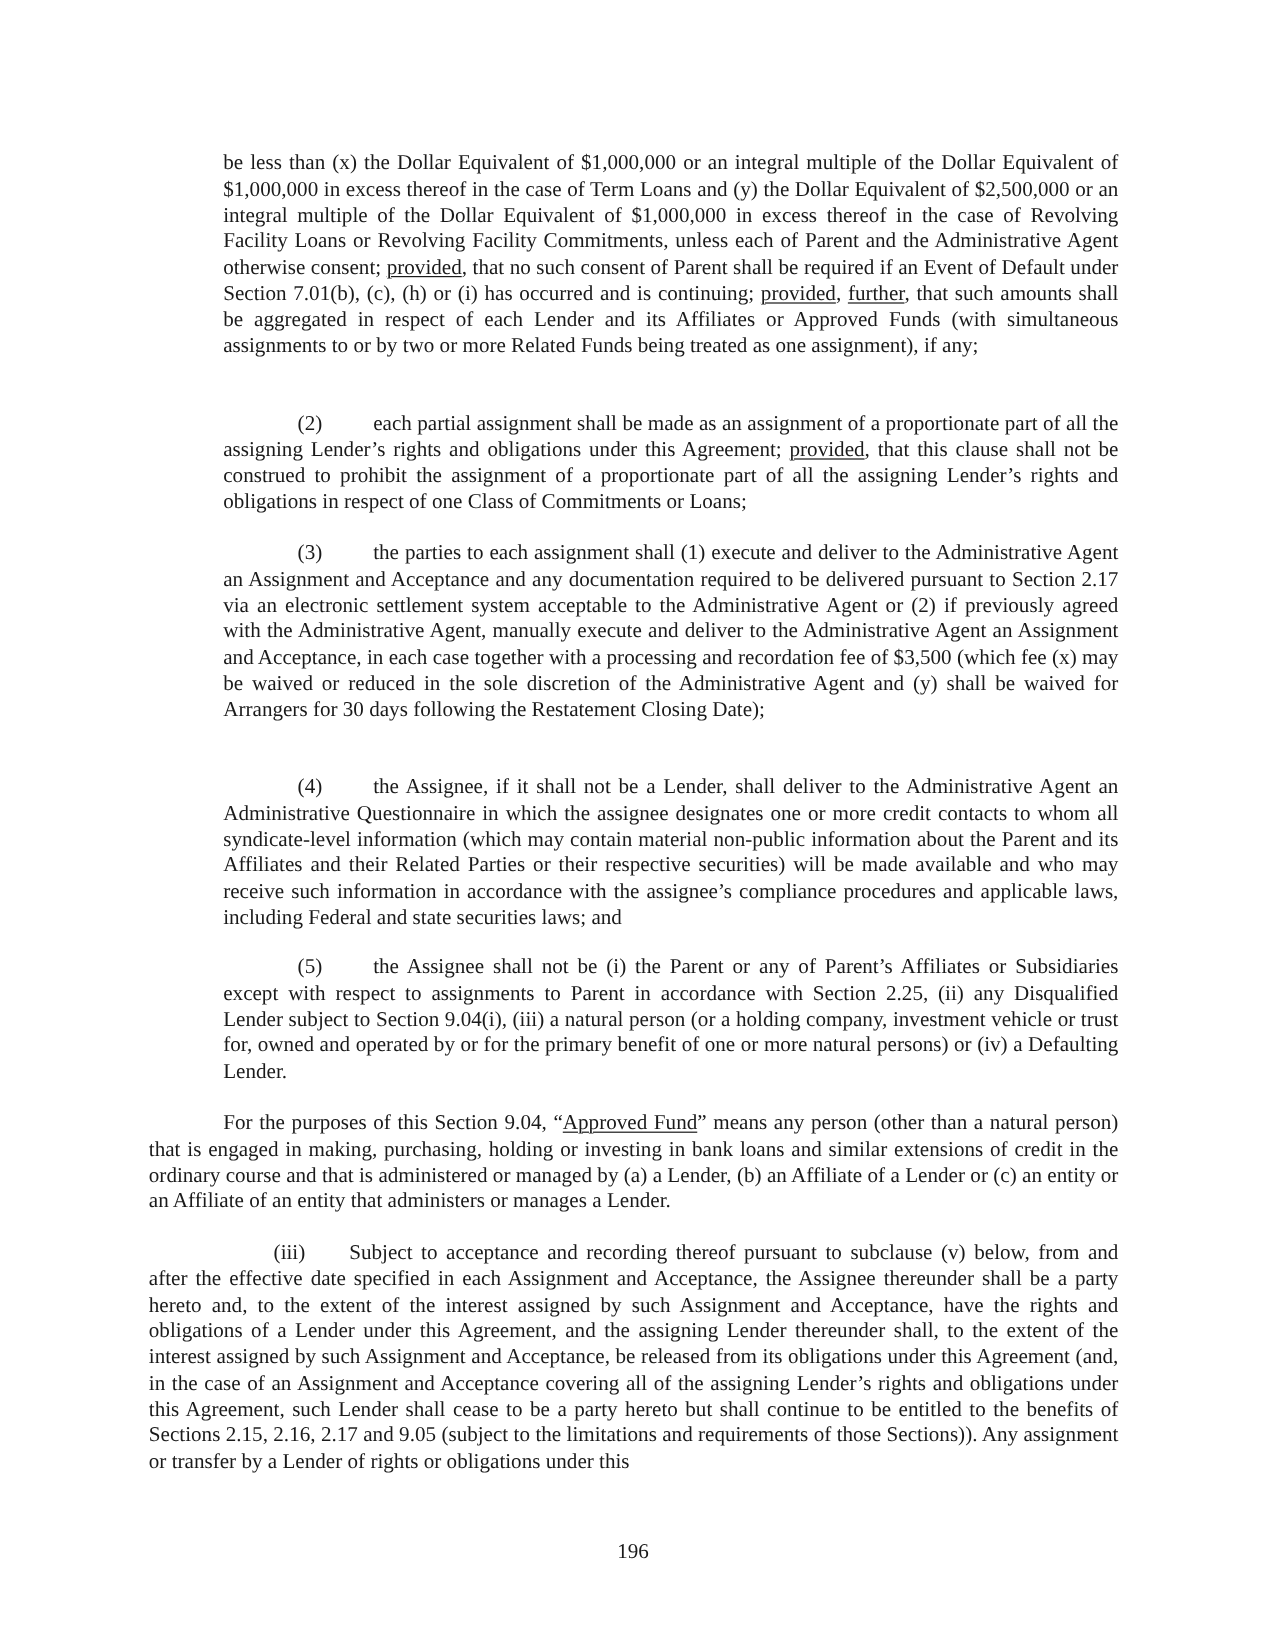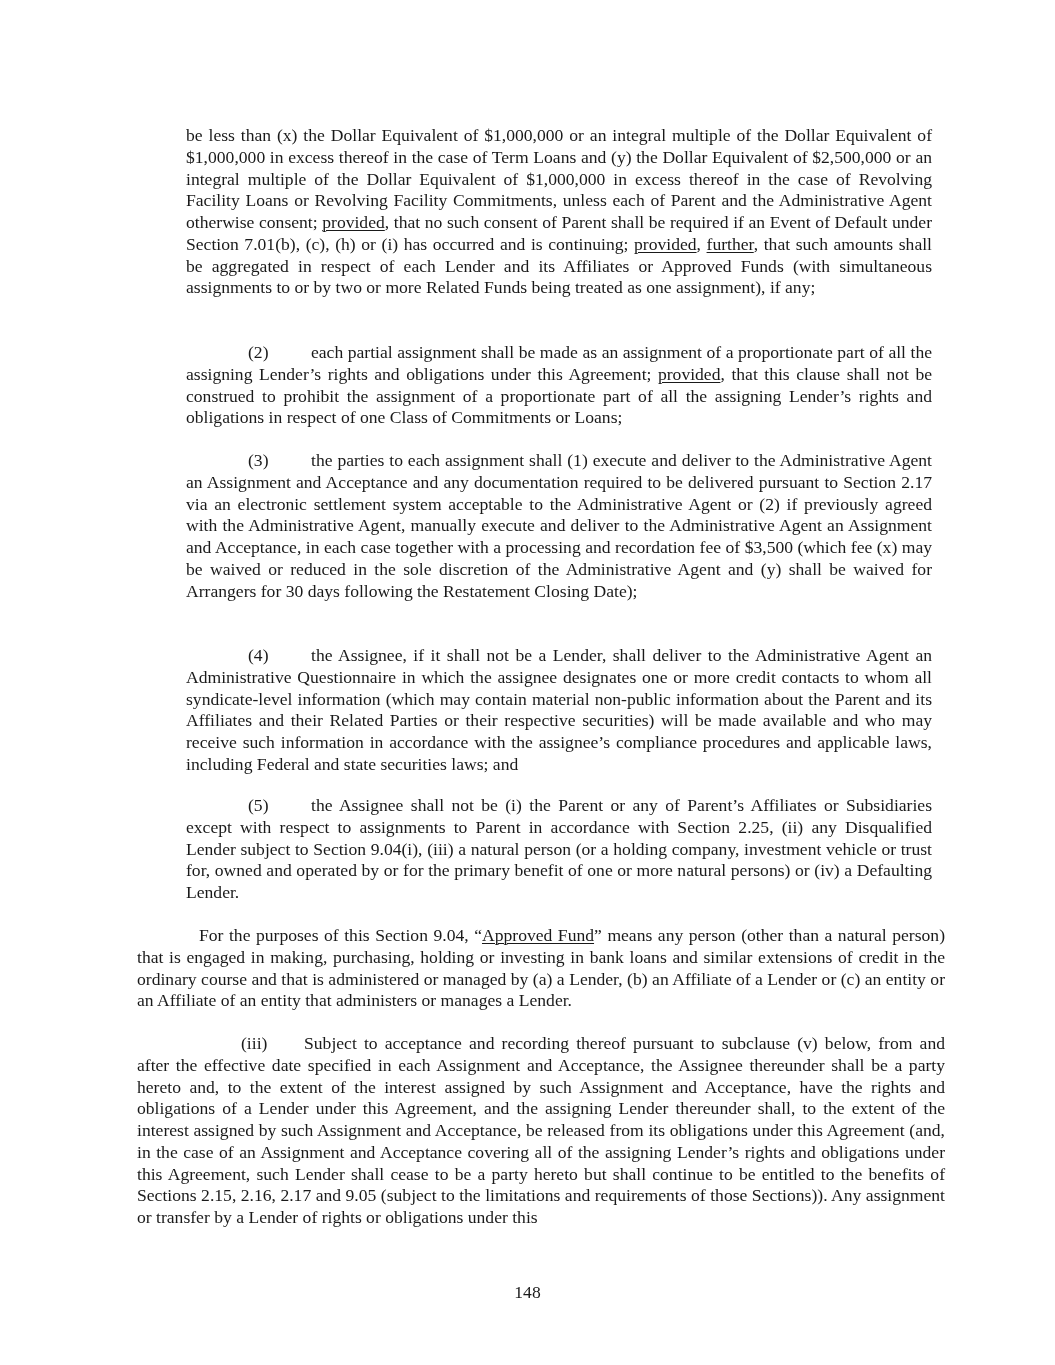--- a/index.html
+++ b/index.html
@@ -27,21 +27,21 @@
     font-size: 17.6px;
     line-height: 21.75px;
     text-align: justify;
     margin: 0;
   }
   .sub {
     left: 186px;
     width: 746px;
   }
   .full {
-    left: 137px;
+    left: 124px;
     width: 808px;
   }
   .num {
     display: inline-block;
   }
   .sub .num {
     margin-left: 62px;
     width: 63px;
   }
   .full .num-iii {
@@ -80,15 +80,15 @@
   <p class="para sub" style="top:450px;"><span class="num">(3)</span><span>the parties to each assignment shall (1) execute and deliver to the Administrative Agent an Assignment and Acceptance and any documentation required to be delivered pursuant to Section 2.17 via an electronic settlement system acceptable to the Administrative Agent or (2) if previously agreed with the Administrative Agent, manually execute and deliver to the Administrative Agent an Assignment and Acceptance, in each case together with a processing and recordation fee of $3,500 (which fee (x) may be waived or reduced in the sole discretion of the Administrative Agent and (y) shall be waived for Arrangers for 30 days following the Restatement Closing Date);</span></p>
 
   <p class="para sub" style="top:645px;"><span class="num">(4)</span><span>the Assignee, if it shall not be a Lender, shall deliver to the Administrative Agent an Administrative Questionnaire in which the assignee designates one or more credit contacts to whom all syndicate-level information (which may contain material non-public information about the Parent and its Affiliates and their Related Parties or their respective securities) will be made available and who may receive such information in accordance with the assignee’s compliance procedures and applicable laws, including Federal and state securities laws; and</span></p>
 
   <p class="para sub" style="top:795px;"><span class="num">(5)</span><span>the Assignee shall not be (i) the Parent or any of Parent’s Affiliates or Subsidiaries except with respect to assignments to Parent in accordance with Section 2.25, (ii) any Disqualified Lender subject to Section 9.04(i), (iii) a natural person (or a holding company, investment vehicle or trust for, owned and operated by or for the primary benefit of one or more natural persons) or (iv) a Defaulting Lender.</span></p>
 
   <p class="para full" style="top:925px;"><span class="indent"></span><span>For the purposes of this Section 9.04, “</span><u>Approved Fund</u><span>” means any person (other than a natural person) that is engaged in making, purchasing, holding or investing in bank loans and similar extensions of credit in the ordinary course and that is administered or managed by (a) a Lender, (b) an Affiliate of a Lender or (c) an entity or an Affiliate of an entity that administers or manages a Lender.</span></p>
 
   <p class="para full" style="top:1033px;"><span class="num-iii">(iii)</span><span>Subject to acceptance and recording thereof pursuant to subclause (v) below, from and after the effective date specified in each Assignment and Acceptance, the Assignee thereunder shall be a party hereto and, to the extent of the interest assigned by such Assignment and Acceptance, have the rights and obligations of a Lender under this Agreement, and the assigning Lender thereunder shall, to the extent of the interest assigned by such Assignment and Acceptance, be released from its obligations under this Agreement (and, in the case of an Assignment and Acceptance covering all of the assigning Lender’s rights and obligations under this Agreement, such Lender shall cease to be a party hereto but shall continue to be entitled to the benefits of Sections 2.15, 2.16, 2.17 and 9.05 (subject to the limitations and requirements of those Sections)). Any assignment or transfer by a Lender of rights or obligations under this</span></p>
 
-  <div class="page-number">148</div>
+  <div class="page-number">196</div>
 
 </div>
 
 </body></html>

